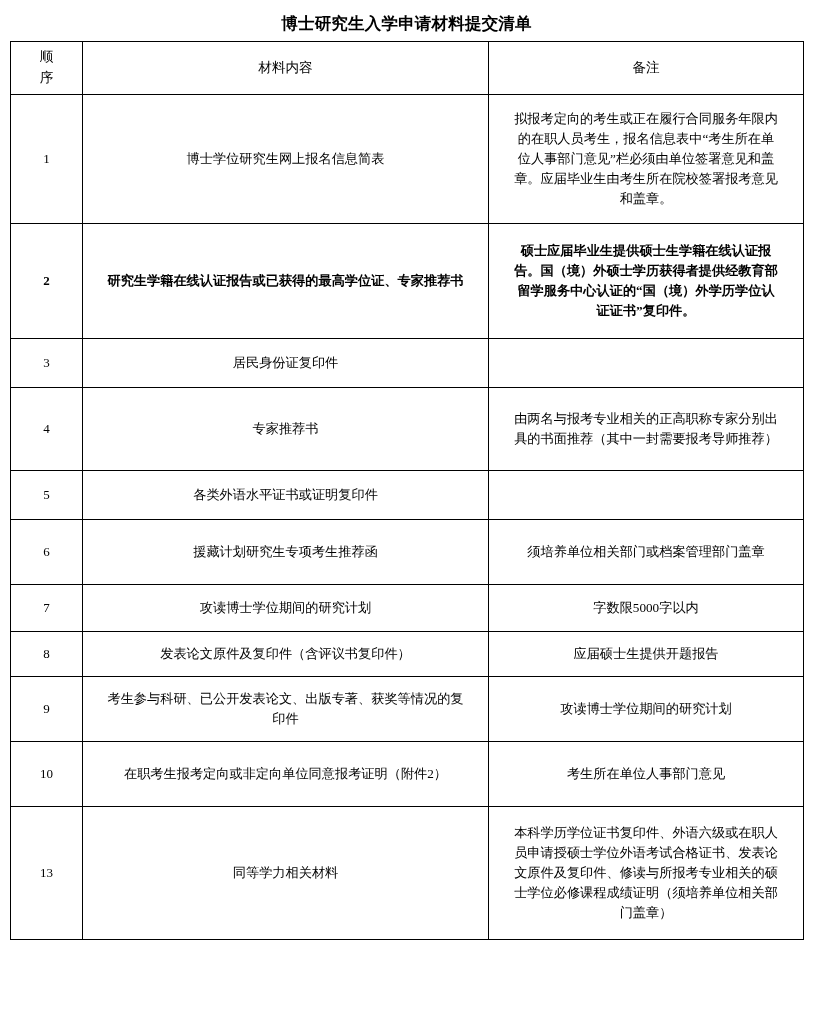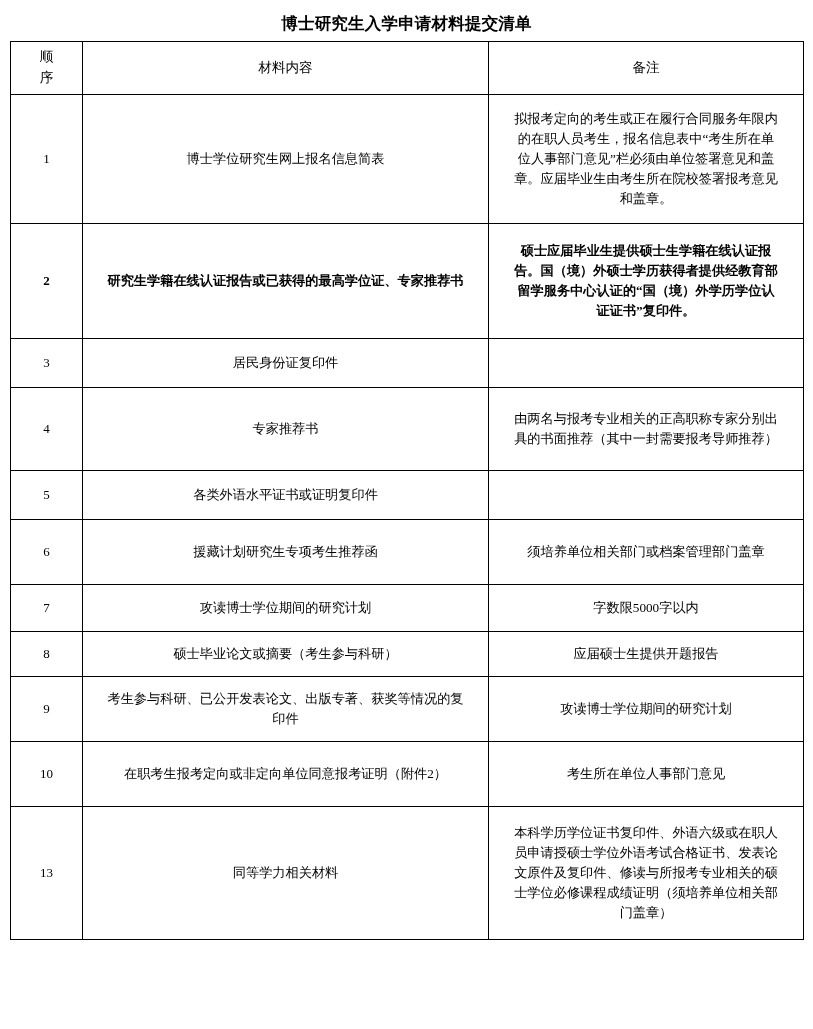--- a/index.html
+++ b/index.html
@@ -132,21 +132,21 @@
         <td class="mat-cell">援藏计划研究生专项考生推荐函</td>
         <td class="note-cell bold-cell">须培养单位相关部门或档案管理部门盖章</td>
       </tr>
       <tr class="r7">
         <td class="seq-cell">7</td>
         <td class="mat-cell">攻读博士学位期间的研究计划</td>
         <td class="note-cell">字数限5000字以内</td>
       </tr>
       <tr class="r8">
         <td class="seq-cell">8</td>
-        <td class="mat-cell">硕士毕业论文或摘要（考生参与科研）</td>
+        <td class="mat-cell">发表论文原件及复印件（含评议书复印件）</td>
         <td class="note-cell bold-cell">应届硕士生提供开题报告</td>
       </tr>
       <tr class="r9">
         <td class="seq-cell">9</td>
         <td class="mat-cell">考生参与科研、已公开发表论文、出版专著、获奖等情况的复印件</td>
         <td class="note-cell bold-cell">攻读博士学位期间的研究计划</td>
       </tr>
       <tr class="r10">
         <td class="seq-cell">10</td>
         <td class="mat-cell">在职考生报考定向或非定向单位同意报考证明（附件2）</td>

